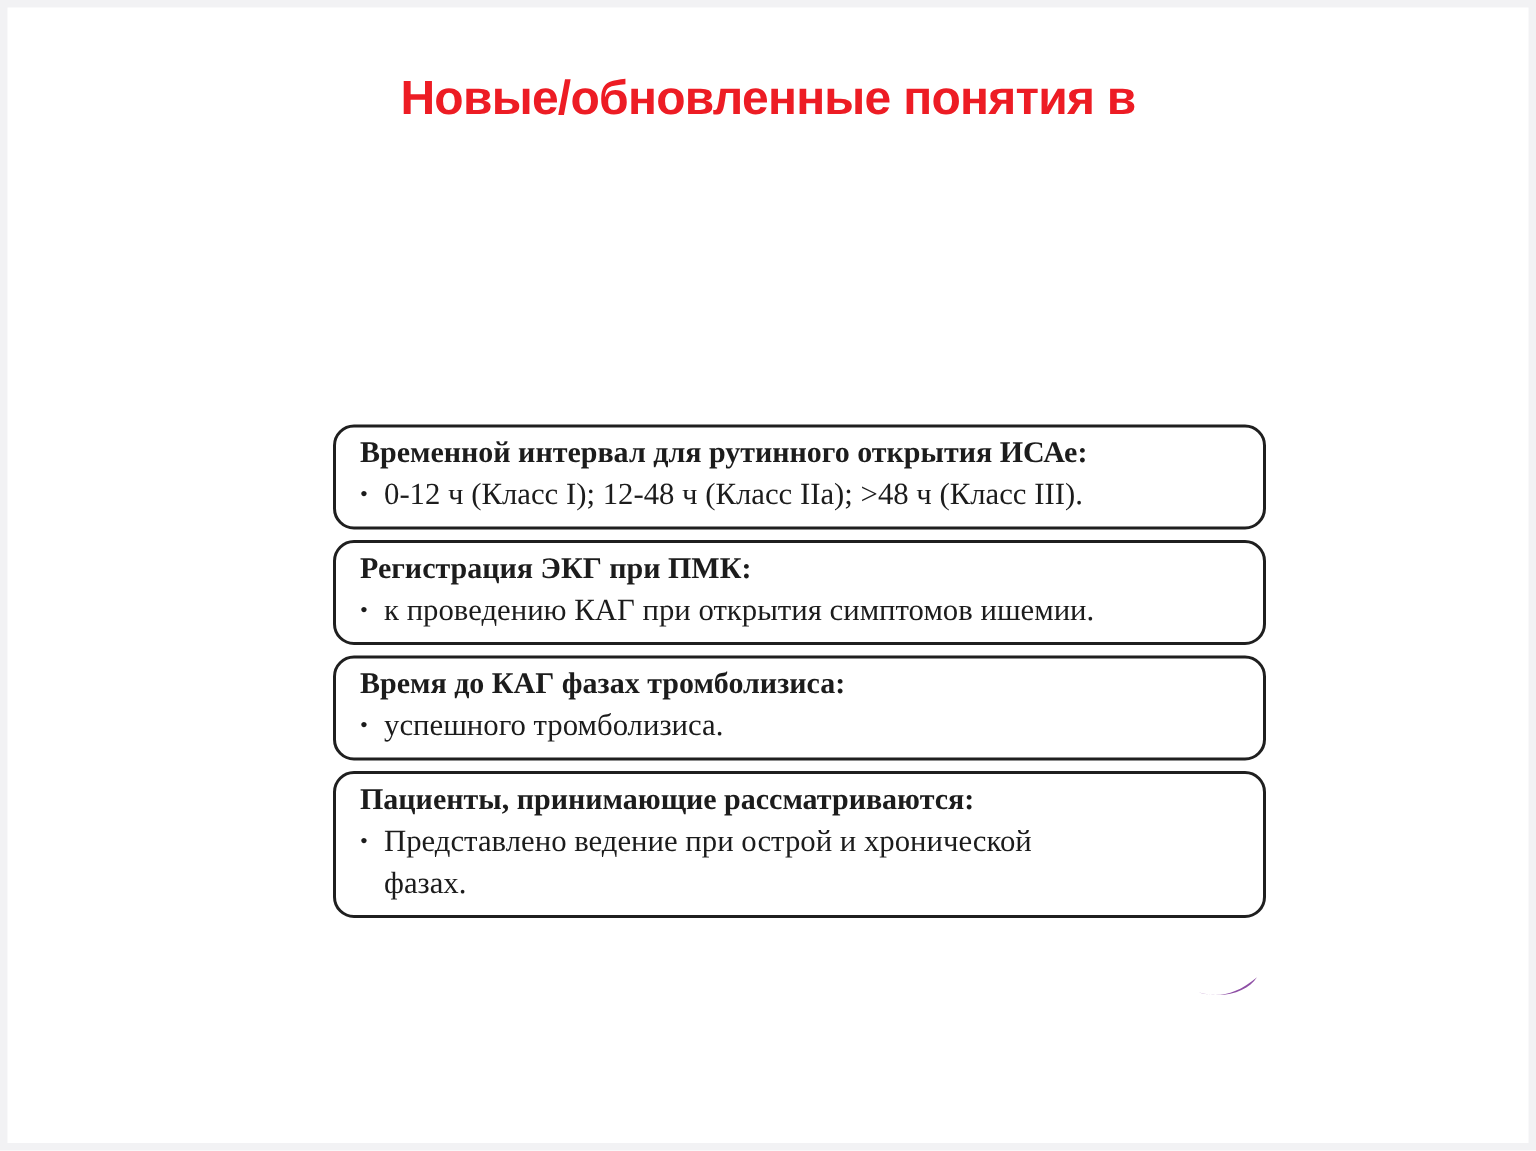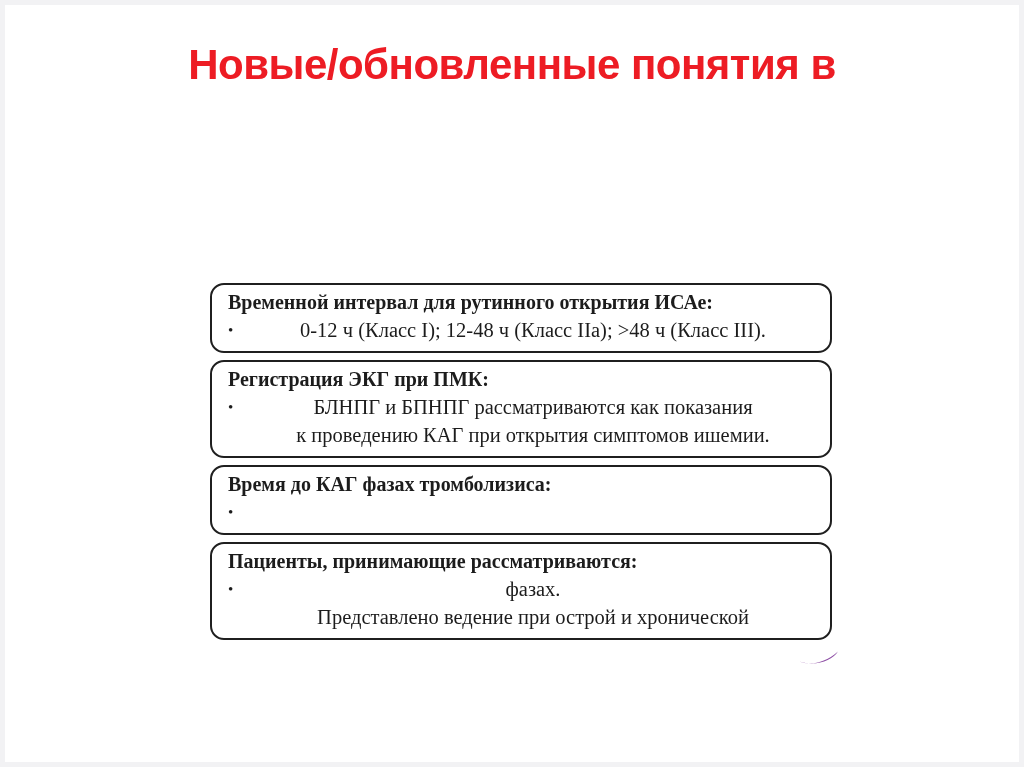--- a/index.html
+++ b/index.html
@@ -25,29 +25,29 @@
     background: var(--background);
   }
   .title {
     position: absolute;
     top: 34px; left: 0;
     width: 100%;
     margin: 0;
     text-align: center;
     font-family: "Liberation Sans", sans-serif;
     font-weight: bold;
-    font-size: 42px;
+    font-size: 32px;
     line-height: 52px;
     color: var(--title);
     letter-spacing: -0.5px;
   }
   .title-line { display: block; }
   .boxes {
     position: absolute;
-    left: 205px; top: 278px;
+    left: 217px; top: 278px;
     width: 622px;
     display: flex;
     flex-direction: column;
     gap: 7px;
   }
   .box {
     border: 2px solid var(--box_border);
     border-radius: 14px;
     padding: 4px 8px 7px 16px;
     background: var(--background);
@@ -64,21 +64,21 @@
     font-size: 20.5px;
     line-height: 28px;
   }
   .dot {
     flex: none;
     width: 16px;
     font-size: 15px;
     line-height: 28px;
     color: var(--text);
   }
-  .bullet-lines { flex: 1; text-align: center; }
+  .bullet-lines { flex: 1; }
   .bullet-line { display: block; }
   .swoosh {
     position: absolute;
     left: 793px; top: 645px;
     width: 42px; height: 17px;
   }
 </style>
 </head>
 <body>
 
@@ -98,42 +98,42 @@
           <span class="bullet-line">0-12 ч (Класс I); 12-48 ч (Класс IIa); &gt;48 ч (Класс III).</span>
         </div>
       </div>
     </article>
 
     <article class="box">
       <div class="box-header">Регистрация ЭКГ при ПМК:</div>
       <div class="box-bullet">
         <span class="dot">•</span>
         <div class="bullet-lines">
-          <span class="bullet-line">БЛНПГ и БПНПГ рассматриваются как показания</span>
           <span class="bullet-line">к проведению КАГ при открытия симптомов ишемии.</span>
         </div>
       </div>
     </article>
 
     <article class="box">
       <div class="box-header">Время до КАГ фазах тромболизиса:</div>
       <div class="box-bullet">
         <span class="dot">•</span>
         <div class="bullet-lines">
+          <span class="bullet-line">успешного тромболизиса.</span>
         </div>
       </div>
     </article>
 
     <article class="box">
       <div class="box-header">Пациенты, принимающие рассматриваются:</div>
       <div class="box-bullet">
         <span class="dot">•</span>
         <div class="bullet-lines">
+          <span class="bullet-line">Представлено ведение при острой и хронической</span>
           <span class="bullet-line">фазах.</span>
-          <span class="bullet-line">Представлено ведение при острой и хронической</span>
         </div>
       </div>
     </article>
 
   </section>
 
   <svg class="swoosh" viewBox="0 0 42 17" xmlns="http://www.w3.org/2000/svg">
     <path d="M1 11.5 C 13 15.5, 26 13.5, 40 1.5 C 34 11, 18 16.5, 1 11.5 Z" fill="#8e4fa5"></path>
   </svg>
 

